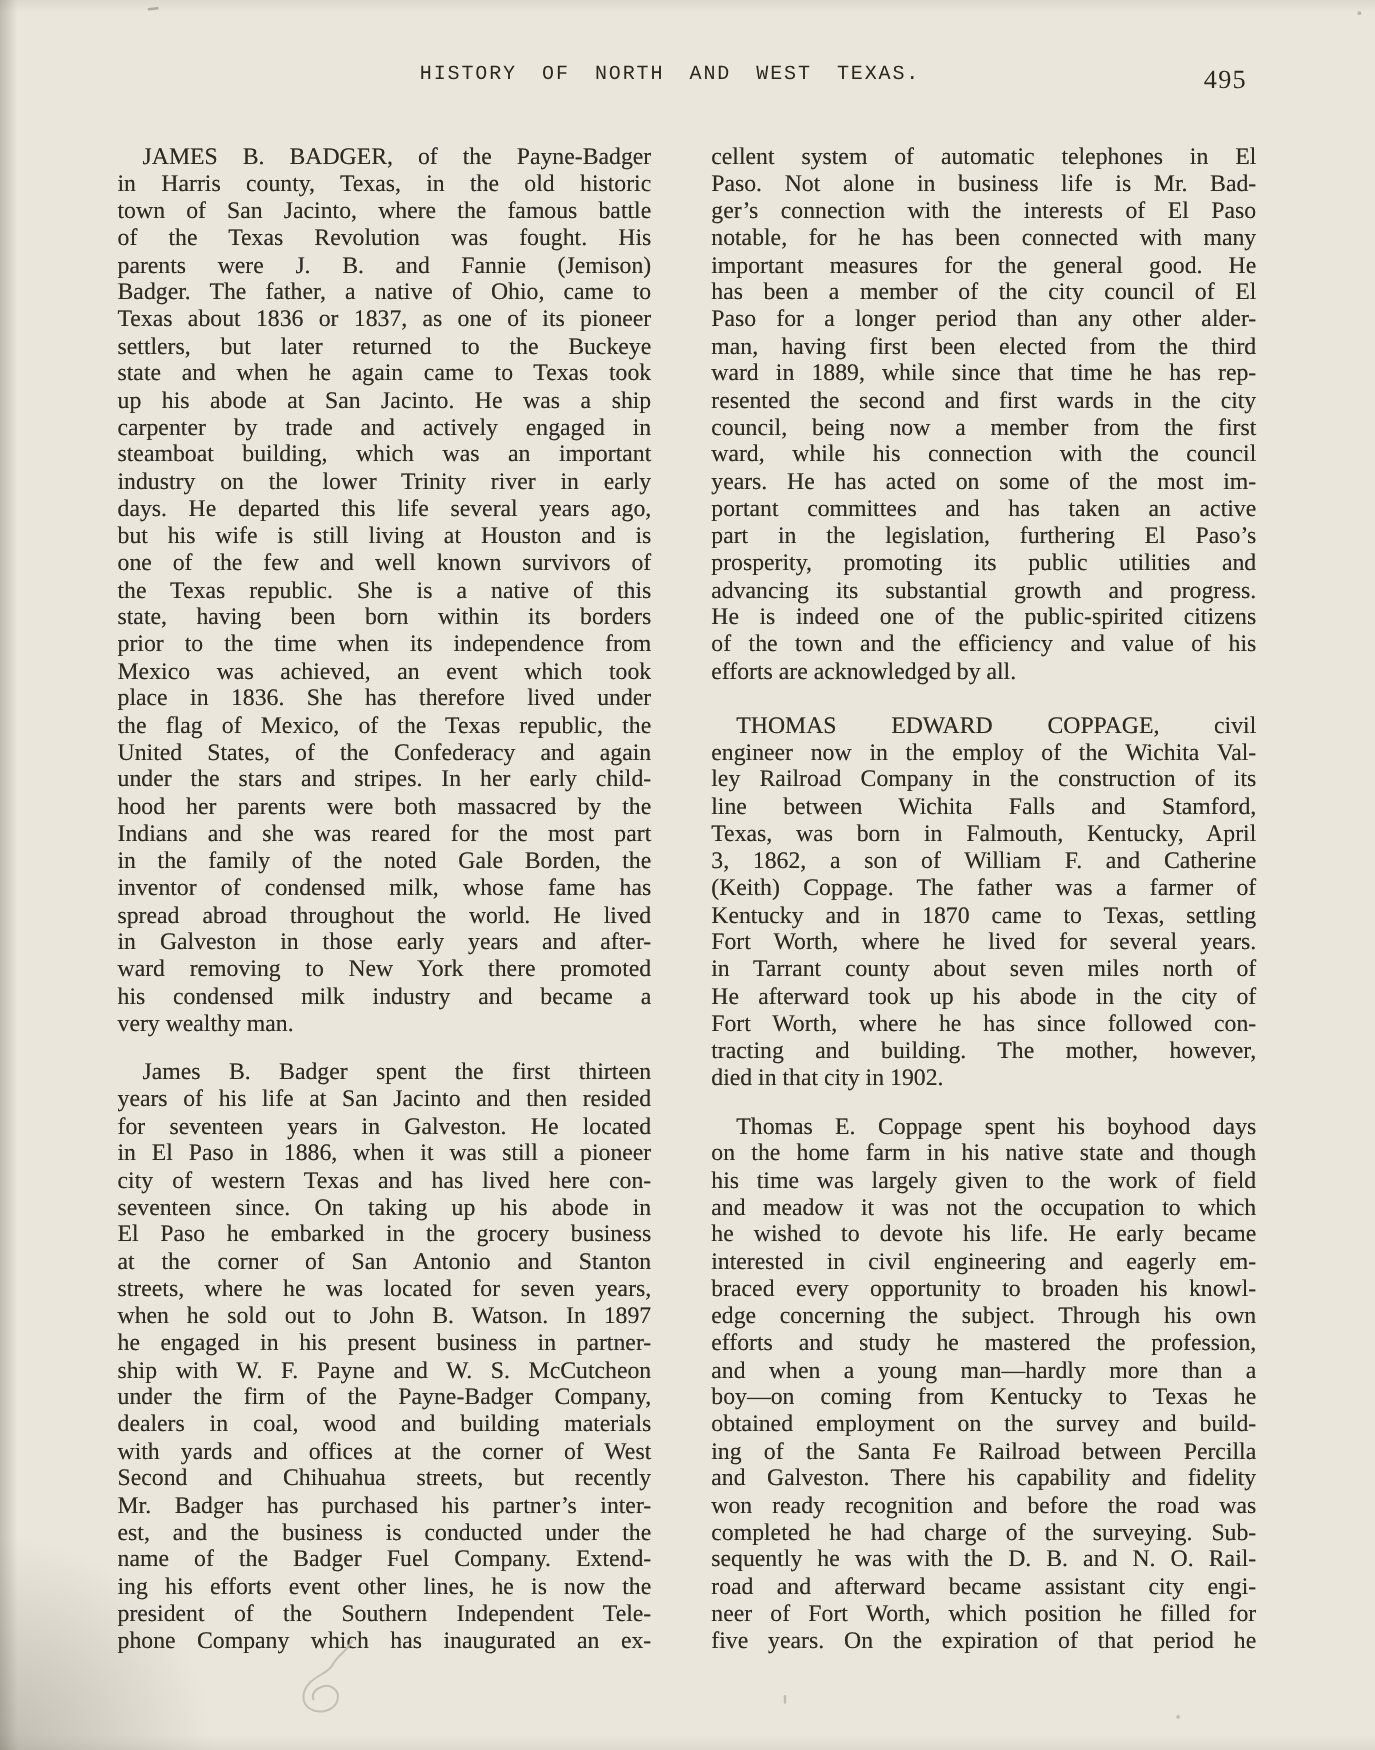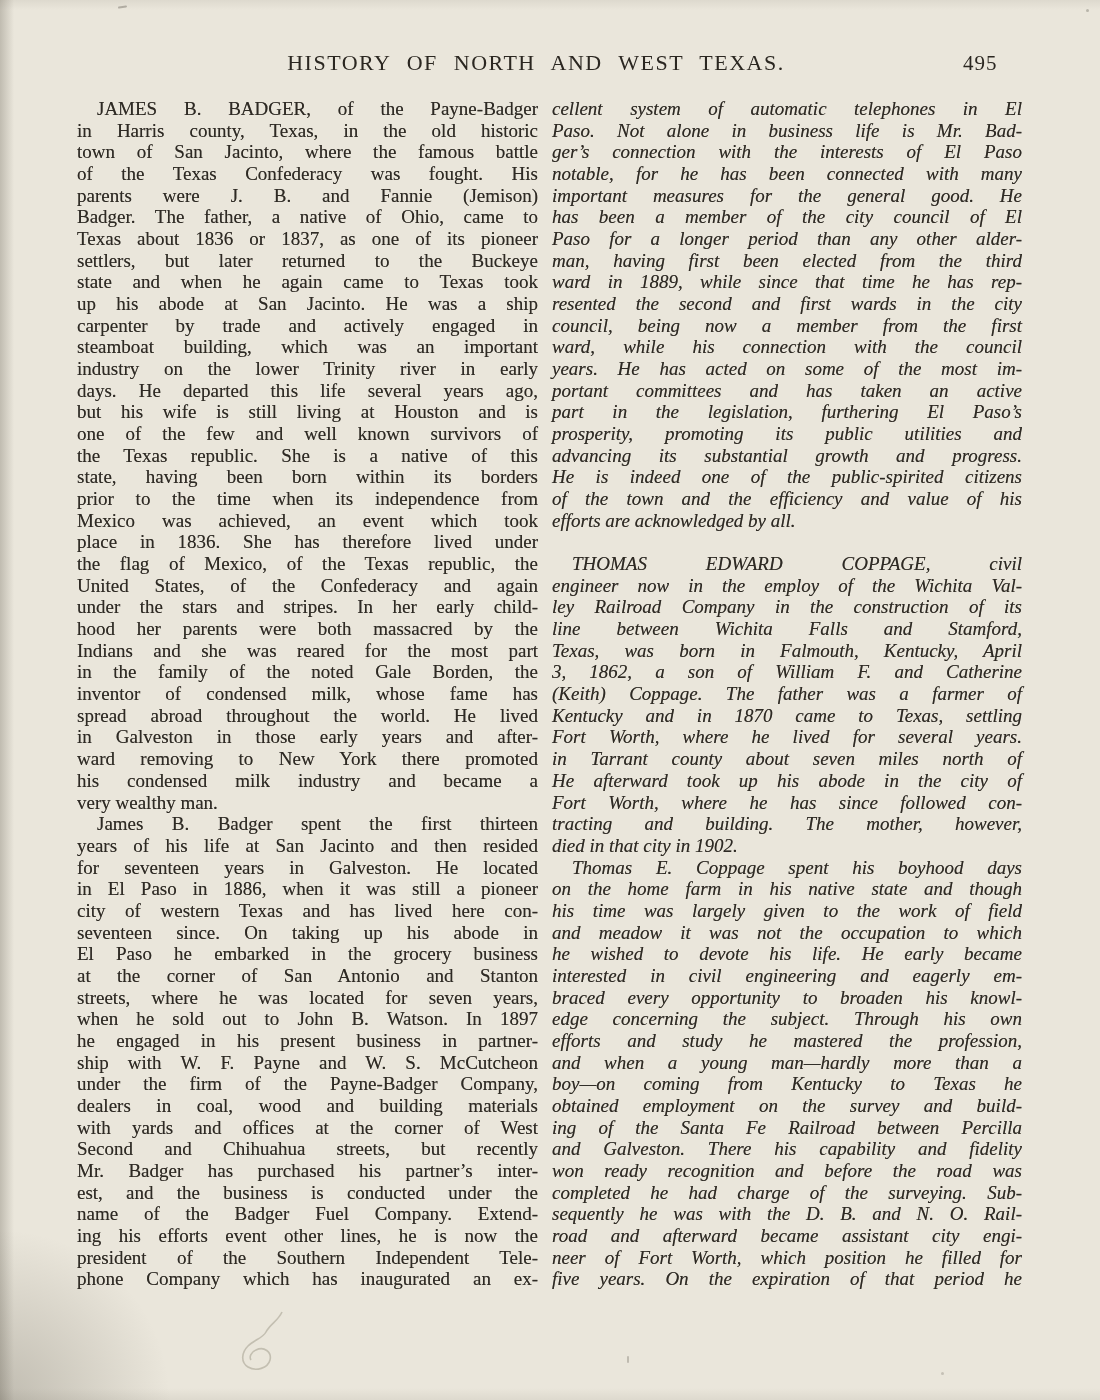--- a/index.html
+++ b/index.html
@@ -17,44 +17,45 @@
       #eae6db;
     color: #2e2a24;
   }
   .header-title {
     position: absolute;
     top: 50px;
     left: 78px;
     width: 944px;
     text-align: center;
     transform: translateX(-14px);
-    font-size: 22px;
+    font-size: 16px;
     letter-spacing: 1.5px;
     word-spacing: 9px;
     color: #2b2721;
+    font-family: Liberation Mono, monospace;
   }
   .page-number {
     position: absolute;
     top: 51px;
     left: 963px;
     font-size: 21px;
     letter-spacing: 1px;
     color: #2b2721;
   }
   .column {
     position: absolute;
     top: 98px;
     font-size: 19px;
     line-height: 21.68px;
     color: #2e2a24;
     text-shadow: 0 0 0.5px rgba(46,42,36,0.55);
   }
   .col-left  { left: 77px;  width: 461px; }
-  .col-right { left: 552px; width: 470px; font-style: italic; }
-  .paragraph { margin: 0; }
+  .col-right { left: 552px; width: 470px; }
+  .paragraph { margin: 17px; }
   .paragraph.gap-before { margin-top: 21.68px; }
   .line {
     height: 21.68px;
     text-align: justify;
     text-align-last: justify;
     text-justify: inter-word;
   }
   .line.indent  { text-indent: 20px; }
   .line.endline { text-align-last: left; }
   .pencil-mark { position: absolute; left: 218px; top: 1308px; }
@@ -71,21 +72,21 @@
 
   <div class="header-title">HISTORY OF NORTH AND WEST TEXAS.</div>
 
   <div class="page-number">495</div>
 
   <div class="column col-left">
       <div class="paragraph">
         <div class="line indent">JAMES B. BADGER, of the Payne-Badger</div>
         <div class="line">in Harris county, Texas, in the old historic</div>
         <div class="line">town of San Jacinto, where the famous battle</div>
-        <div class="line">of the Texas Confederacy was fought. His</div>
+        <div class="line">of the Texas Revolution was fought. His</div>
         <div class="line">parents were J. B. and Fannie (Jemison)</div>
         <div class="line">Badger. The father, a native of Ohio, came to</div>
         <div class="line">Texas about 1836 or 1837, as one of its pioneer</div>
         <div class="line">settlers, but later returned to the Buckeye</div>
         <div class="line">state and when he again came to Texas took</div>
         <div class="line">up his abode at San Jacinto. He was a ship</div>
         <div class="line">carpenter by trade and actively engaged in</div>
         <div class="line">steamboat building, which was an important</div>
         <div class="line">industry on the lower Trinity river in early</div>
         <div class="line">days. He departed this life several years ago,</div>

